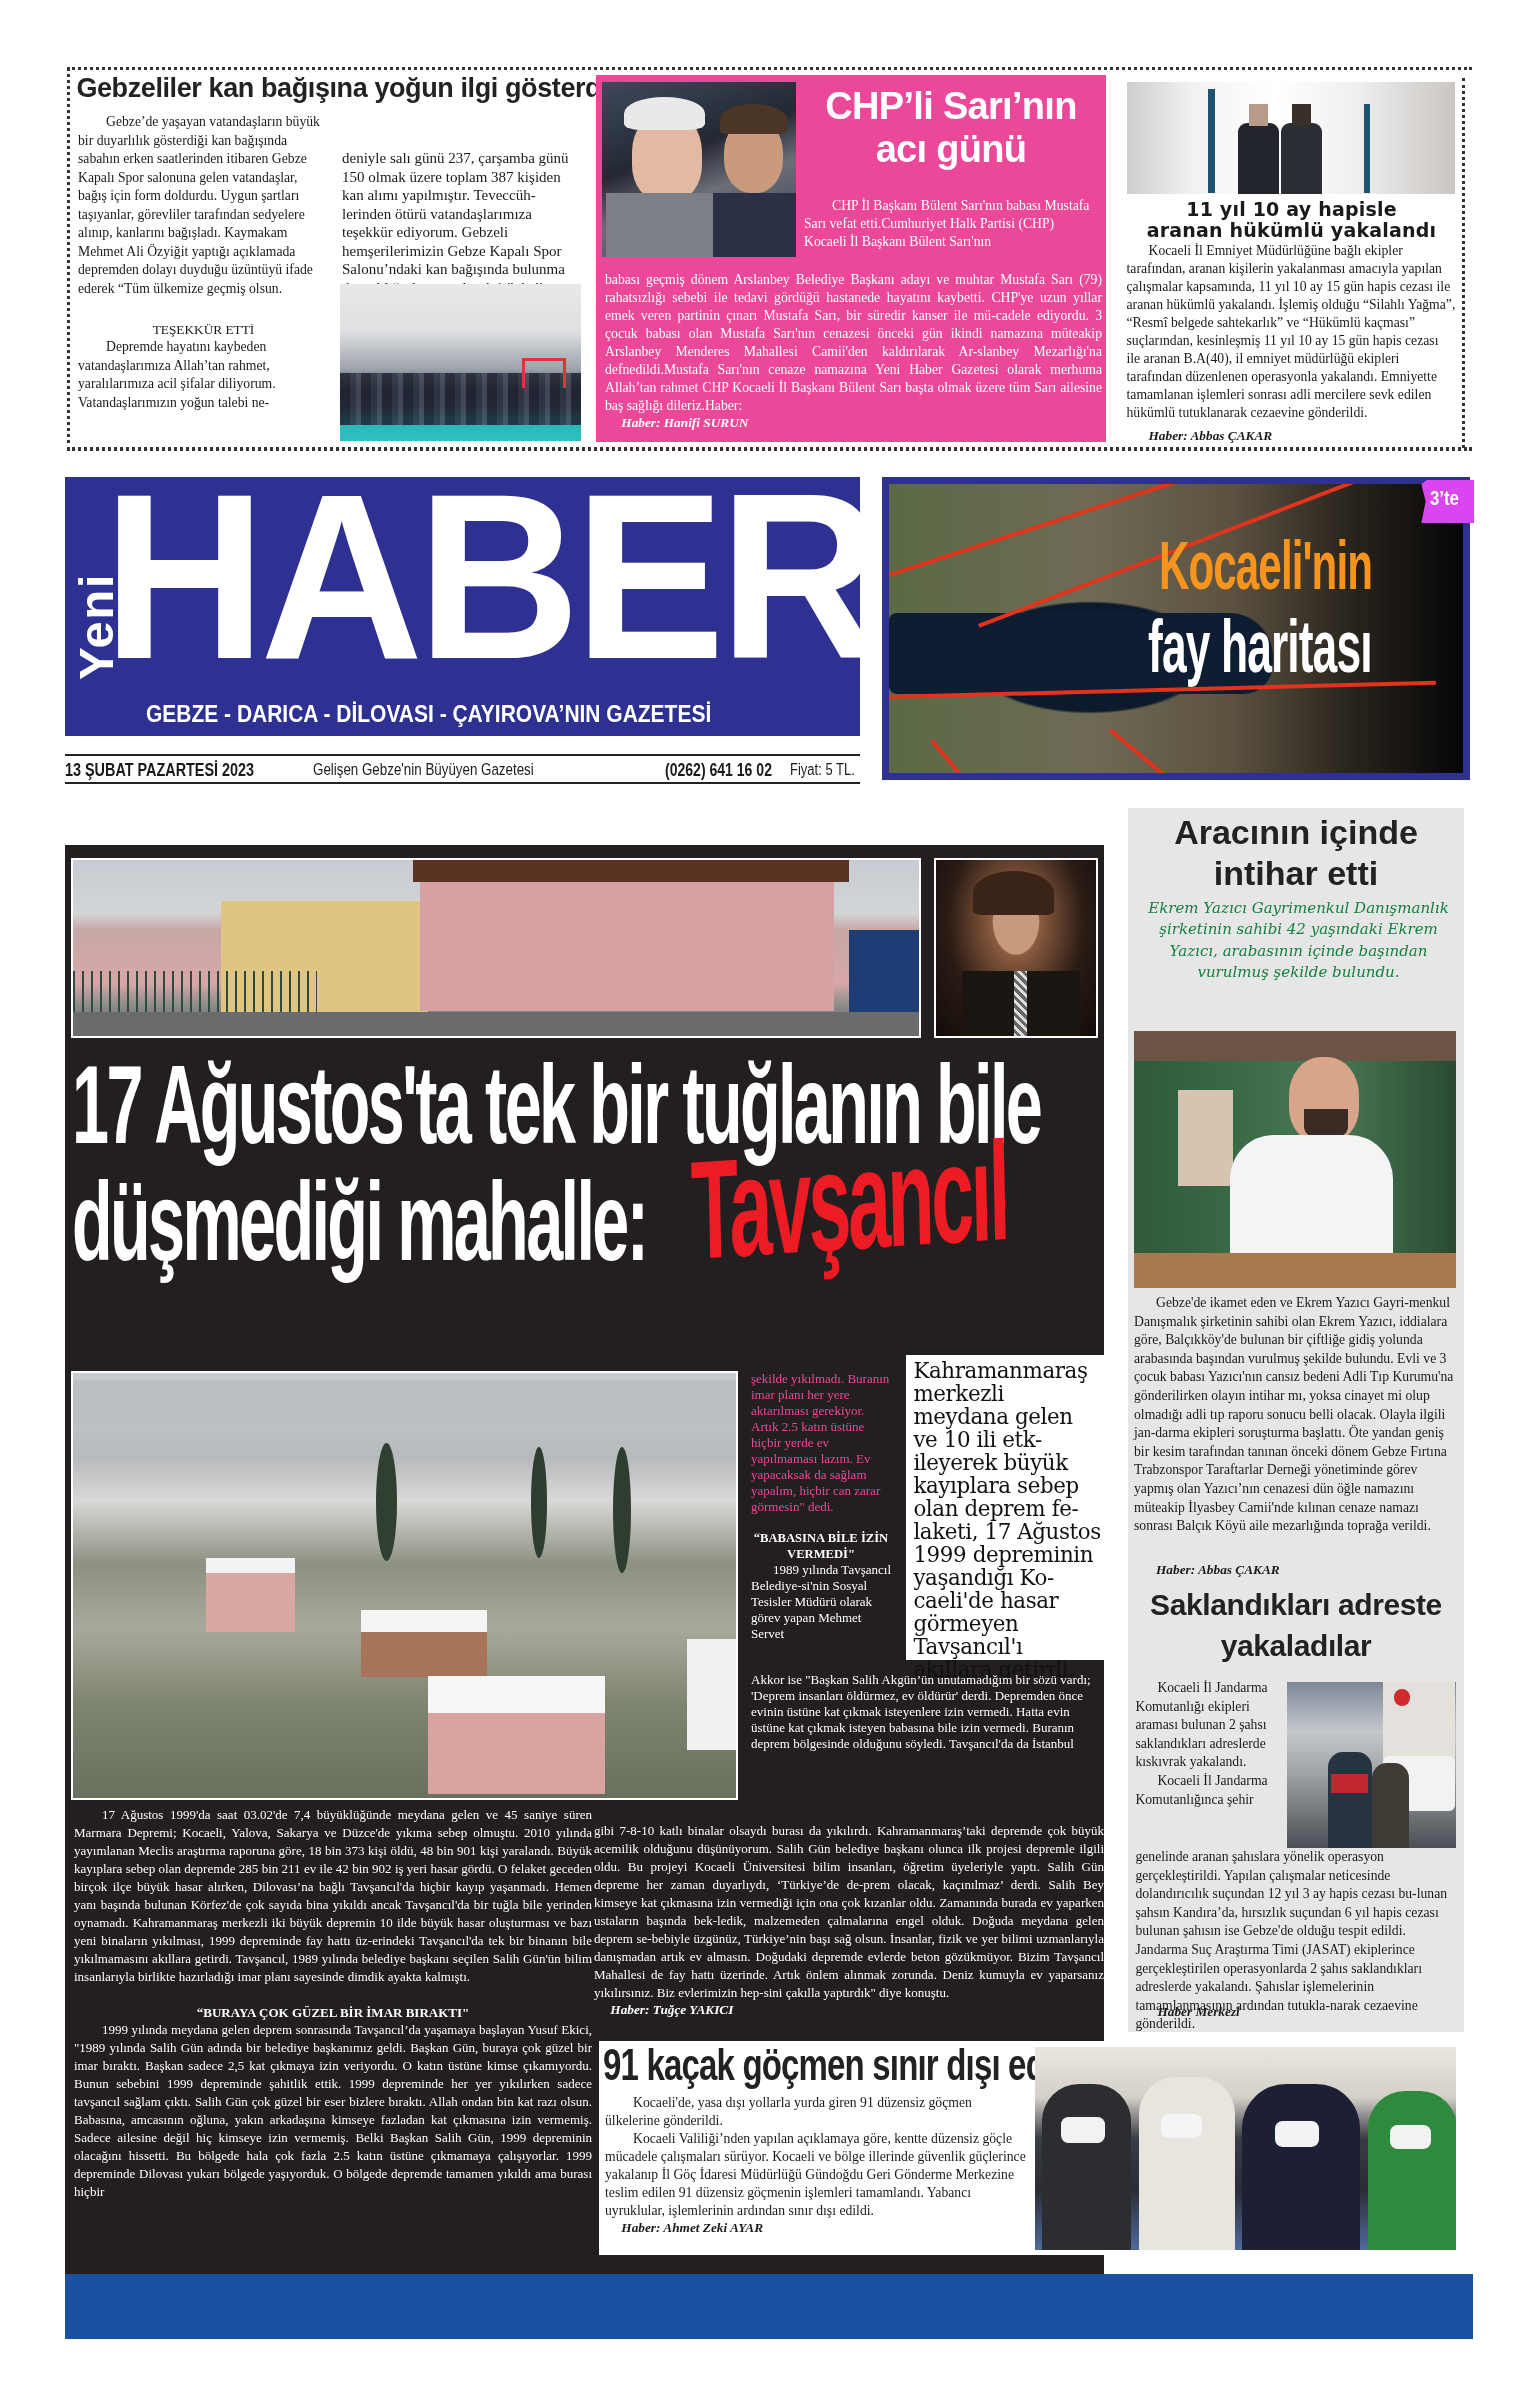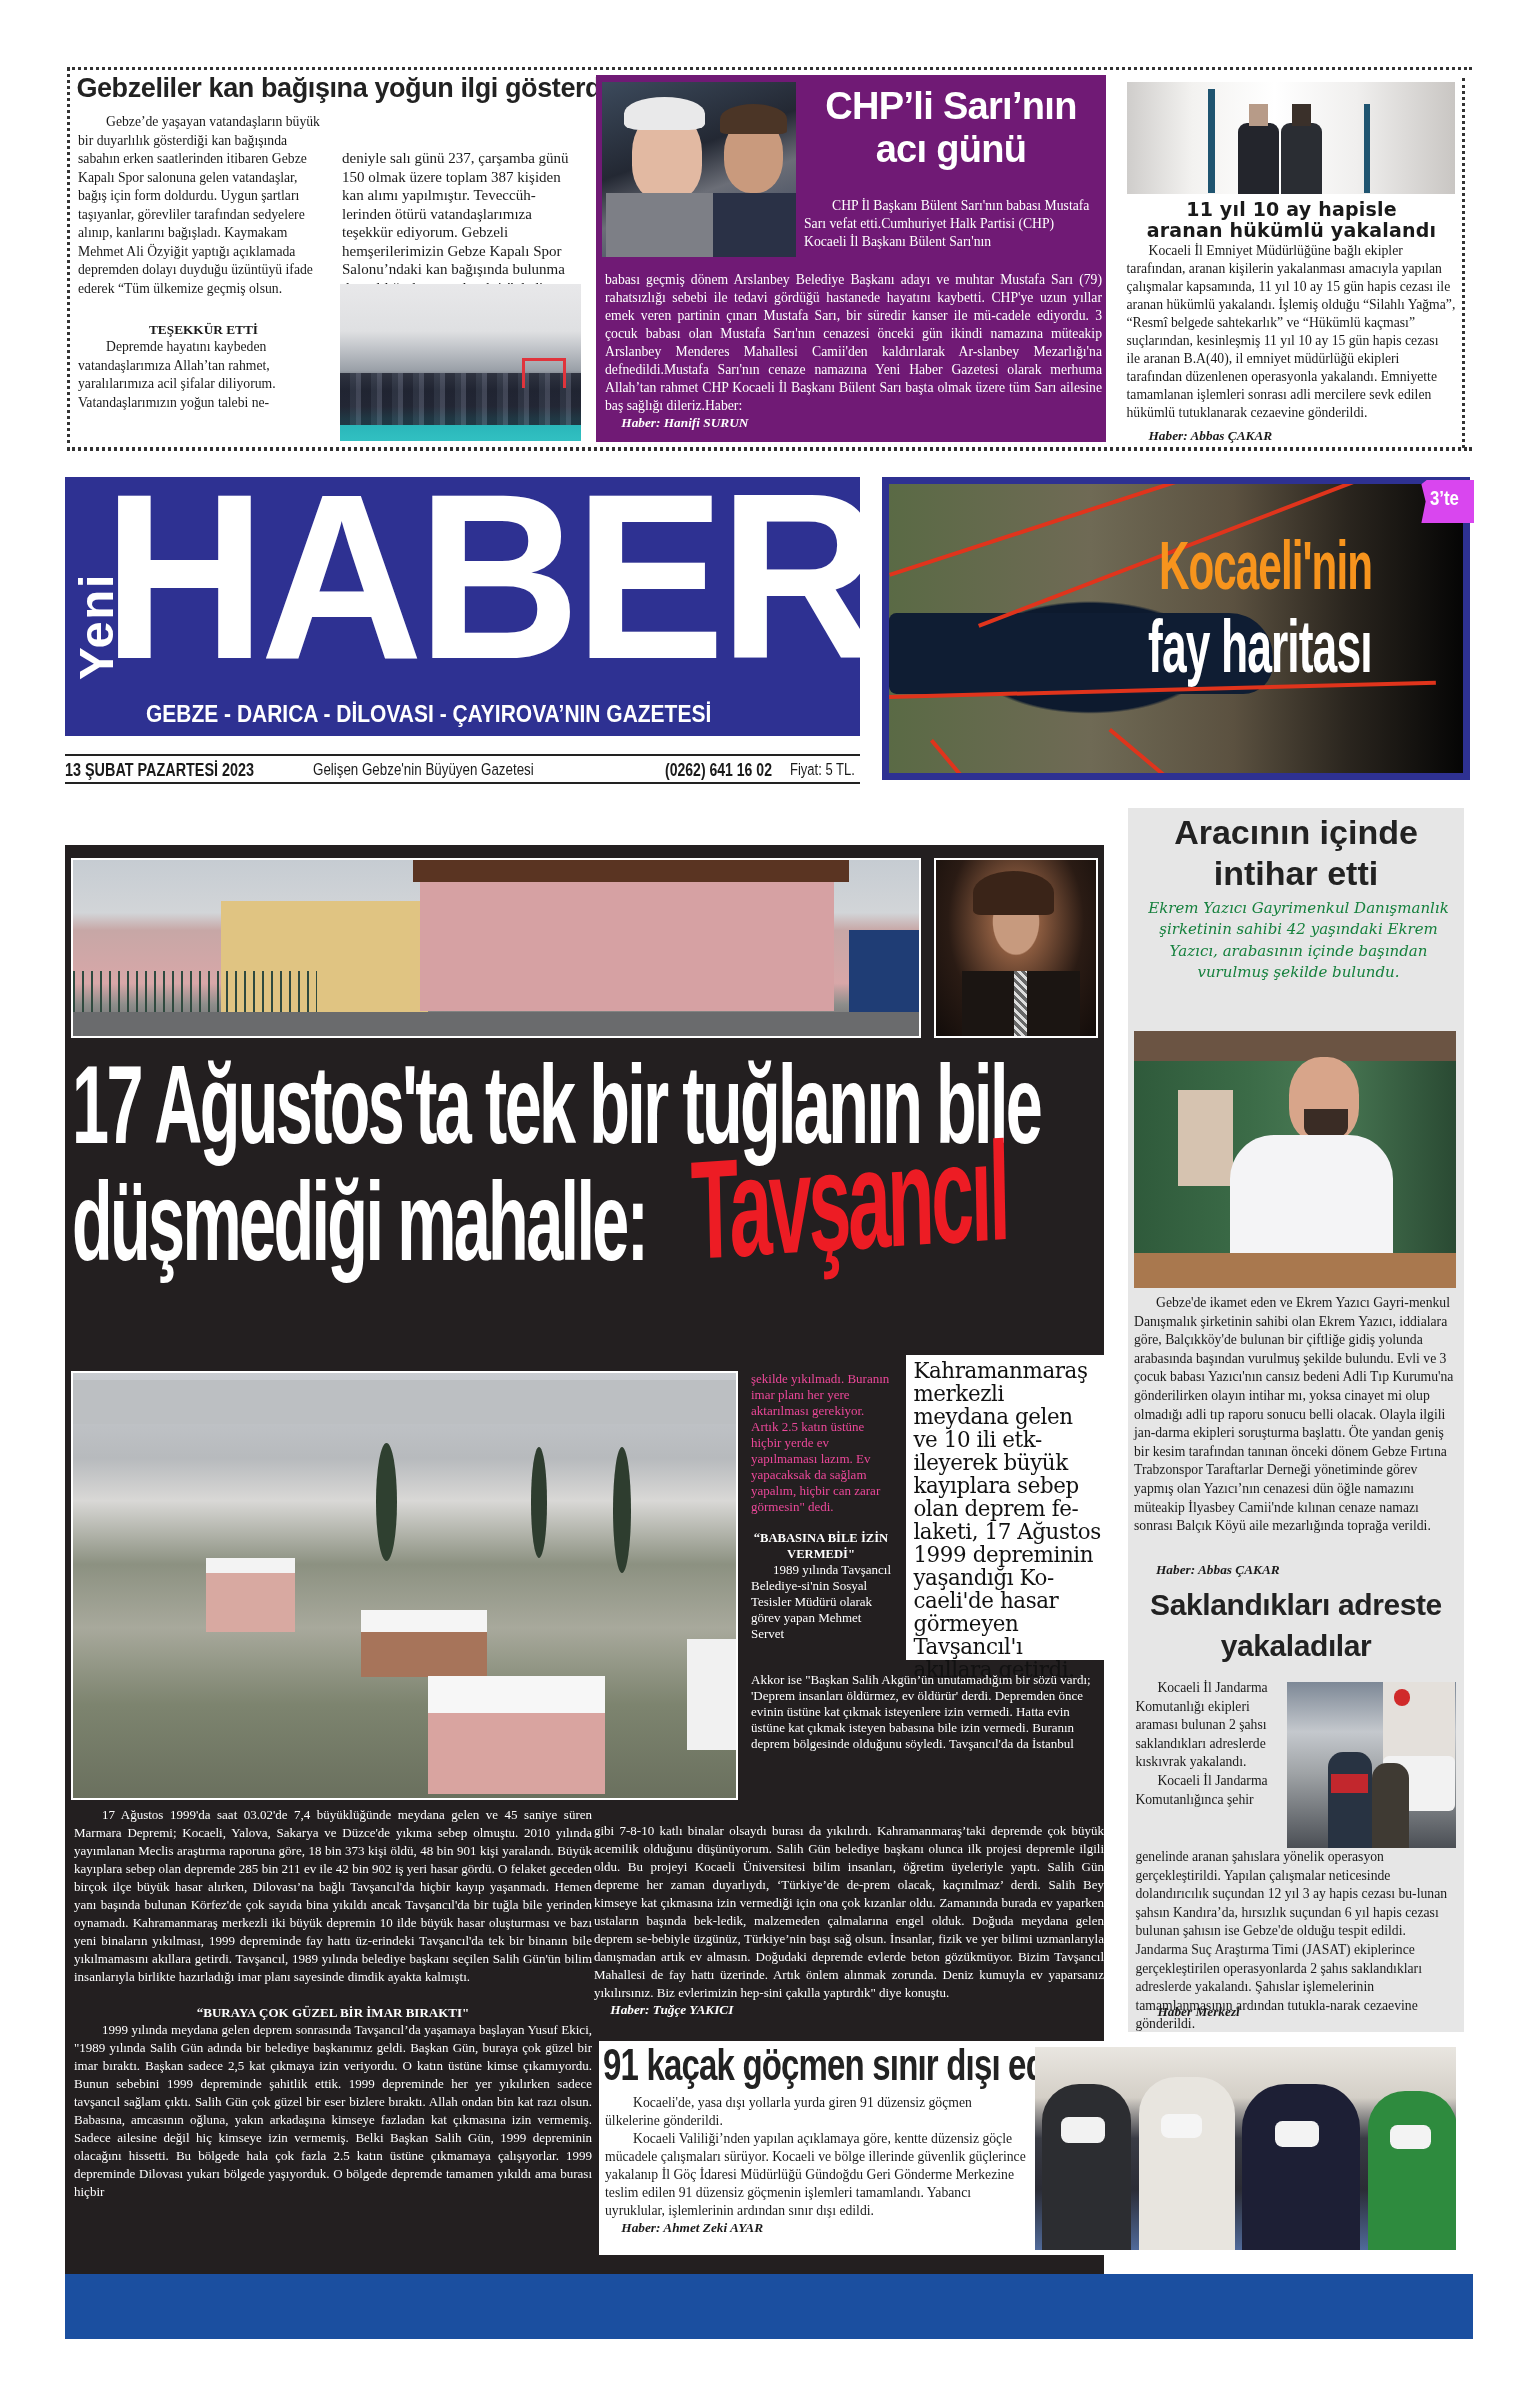--- a/index.html
+++ b/index.html
@@ -8,21 +8,21 @@
   .abs { position: absolute; }
   .hd { font-family: "Liberation Sans", "DejaVu Sans", sans-serif; font-weight: bold; }
   .body-txt { font-family: "Liberation Serif", "DejaVu Serif", serif; font-size: 14.4px; line-height: 19px; text-align: justify; }
   .indent { text-indent: 28px; }
   .byline { font-style: italic; font-weight: bold; font-size: 15px; padding-left: 28px; }
   .photo { position: absolute; overflow: hidden; }
 
   
   #top-strip { left: 67px; top: 67px; width: 1405px; height: 384px; border: 3.7px dotted #333; border-right: none; }
   #story-blood { left: 72px; top: 72px; width: 510px; height: 373px; }
-  #story-chp { left: 596px; top: 75px; width: 510px; height: 367px; background: #701a75; color: #fff; }
+  #story-chp { left: 596px; top: 75px; width: 510px; height: 367px; background: #ec4899; color: #fff; }
   #story-arrest { left: 1125px; top: 78px; width: 340px; height: 370px; border-right: 3.7px dotted #333; }
   #dots-bottom { left: 67px; top: 447px; width: 1405px; border-top: 3.7px dotted #333; }
 
   
   #masthead { left: 65px; top: 477px; width: 795px; height: 259px; background: #2e3192; }
   #dateline { left: 65px; top: 754px; width: 795px; height: 30px; border-top: 2.2px solid #222; border-bottom: 2.2px solid #222; }
   #promo { left: 882px; top: 477px; width: 588px; height: 303px; background: #2e3192; padding: 7.4px; }
 
   
   #main-story { left: 65px; top: 806px; width: 1039px; height: 1449px; background: #231f20; color: #fff; margin-top: 39px; }
@@ -30,21 +30,21 @@
 </style>
 </head>
 <body>
 
 <div id="top-strip" class="abs"></div>
 
 <div id="story-blood" class="abs">
   <div class="hd" style="font-size:27px; letter-spacing:-0.4px; line-height:33px; white-space:nowrap; color:#222; padding-left:4.4px;">Gebzeliler kan bağışına yoğun ilgi gösterdi</div>
   <div class="abs" style="left:6px; top:41px; width:251px;">
     <p class="body-txt indent" style="font-size:13.7px; line-height:18.5px; text-align:left;">Gebze’de yaşayan vatandaşların büyük bir duyarlılık gösterdiği kan bağışında sabahın erken saatlerinden itibaren Gebze Kapalı Spor salonuna gelen vatandaşlar, bağış için form doldurdu. Uygun şartları taşıyanlar, görevliler tarafından sedyelere alınıp, kanlarını bağışladı. Kaymakam Mehmet Ali Özyiğit yaptığı açıklamada depremden dolayı duyduğu üzüntüyü ifade ederek “Tüm ülkemize geçmiş olsun.</p>
-    <p style="text-align:center; font-weight:bold; font-size:13.3px; margin-top:24px;">TEŞEKKÜR ETTİ</p>
+    <p style="text-align:center; font-weight:normal; font-size:13.3px; margin-top:24px;">TEŞEKKÜR ETTİ</p>
     <p class="body-txt indent" style="font-size:13.7px; line-height:18.5px; text-align:left;">Depremde hayatını kaybeden vatandaşlarımıza Allah’tan rahmet, yaralılarımıza acil şifalar diliyorum. Vatandaşlarımızın yoğun talebi ne-</p>
   </div>
   <div class="abs" style="left:270px; top:41px; width:237px;">
     <p class="body-txt" style="font-size:15px; line-height:18.5px; text-align:left;margin-top:36px;">deniyle salı günü 237, çarşamba günü 150 olmak üzere toplam 387 kişiden kan alımı yapılmıştır. Teveccüh-lerinden ötürü vatandaşlarımıza teşekkür ediyorum.  Gebzeli hemşerilerimizin Gebze Kapalı Spor Salonu’ndaki kan bağışında bulunma duyarlılığı devam edecektir” dedi.</p>
     <p class="byline" style="font-size:13.3px; padding-left:16.3px;text-align:center;">Haber: Barış AYAR</p>
   </div>
   <div class="photo" style="left:268px; top:212px; width:241px; height:157px; background:linear-gradient(180deg,#e8e8ea 0%,#dfe0e2 30%,#9aa0a8 55%,#2b2f3a 68%,#3b3f4c 78%,#28b3b6 86%,#31c0c2 100%);">
     <div class="abs" style="left:0; top:89px; width:241px; height:52px; background:repeating-linear-gradient(90deg,#1e2230 0 10.4px,#2d3342 10.4px 16.3px,#44495a 16.3px 21px);opacity:.85;"></div>
     <div class="abs" style="right:15px; top:74px; width:44px; height:30px; border:3px solid #e0343c; border-bottom:none;"></div>
   </div>

